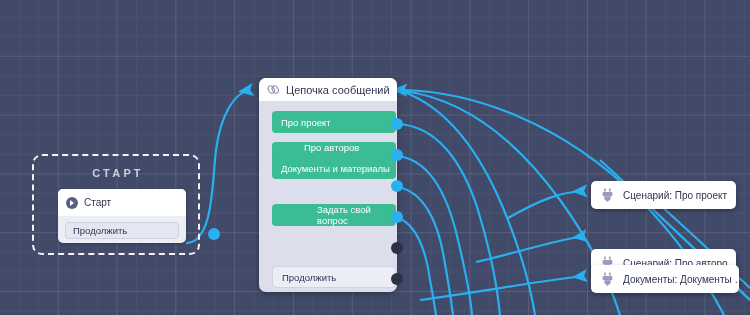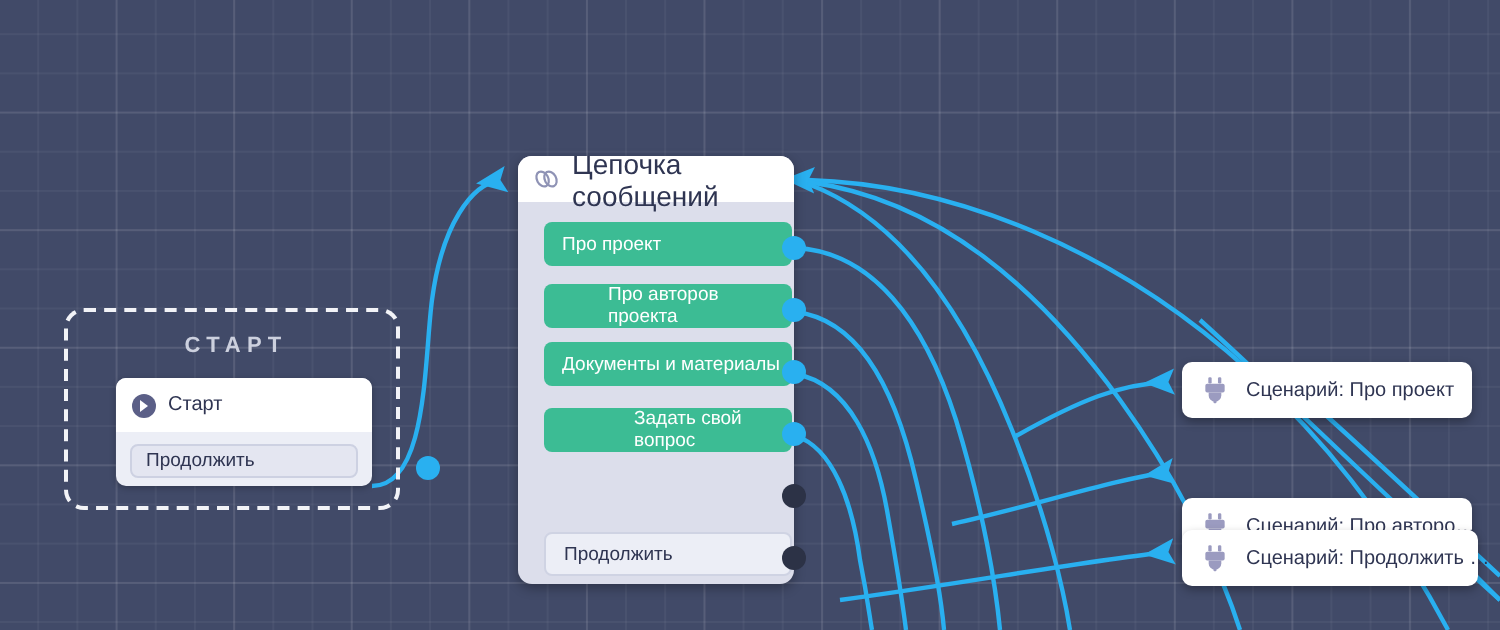--- a/index.html
+++ b/index.html
@@ -55,21 +55,21 @@
   
   .chain-node{
     position:absolute;left:259px;top:78px;width:138px;height:214px;
     background:#dcdeeb;border-radius:7px;
     box-shadow:0 2px 6px rgba(0,0,0,0.3);overflow:hidden;
   }
   .chain-head{
     height:23px;background:#ffffff;display:flex;align-items:center;
     padding-left:8px;box-sizing:border-box;
   }
-  .chain-head .lbl{font-size:14px;color:#2f3552;margin-left:6px;}
+  .chain-head .lbl{font-size:11px;color:#2f3552;margin-left:6px;}
   .link-ic{width:13px;height:11px;flex:0 0 auto;display:block;}
   .opt{
     position:absolute;left:13px;width:124px;height:22px;border-radius:4px;
     display:flex;align-items:center;padding-left:9px;box-sizing:border-box;
     font-size:9.5px;color:#ffffff;
   }
   .opt.green{background:#3cbc94;}
   .opt.purple{background:#9b9bc0;}
   .opt.plain{background:#eceef6;border:1px solid #cfd3e3;color:#2f3552;}
 
@@ -145,21 +145,21 @@
       </svg>
       <span class="lbl">Цепочка сообщений</span>
     </div>
 
     <div class="opt green" style="top:33px;">
       <span>Про проект</span>
     </div>
     <div class="opt green" style="top:64px;padding-left:32px;">
       <span>Про авторов проекта</span>
     </div>
-    <div class="opt green" style="top:93px;text-align:right;">
+    <div class="opt green" style="top:79px;text-align:right;">
       <span>Документы и материалы</span>
     </div>
     <div class="opt green" style="top:126px;padding-left:45px;">
       <span>Задать свой вопрос</span>
     </div>
     <div class="opt plain" style="top:188px;">
       <span>Продолжить</span>
     </div>
   </div>
 
@@ -193,16 +193,16 @@
   </div>
 
   <div class="scn" style="left:591px;top:265px;width:148px;">
     <svg class="plug-ic" viewBox="0 0 14 15" xmlns="http://www.w3.org/2000/svg">
       <rect x="3.4" y="0.6" width="1.8" height="3.4" rx="0.7" fill="#9b9bc0"></rect>
       <rect x="8.6" y="0.6" width="1.8" height="3.4" rx="0.7" fill="#9b9bc0"></rect>
       <rect x="1.8" y="4.2" width="10.4" height="4.6" rx="1" fill="#9b9bc0"></rect>
       <path d="M3.6 8.8 h6.8 v1.6 a3.4 3.4 0 0 1 -6.8 0 z" fill="#9b9bc0"></path>
       <rect x="6.2" y="12" width="1.6" height="2.7" rx="0.6" fill="#9b9bc0"></rect>
     </svg>
-    <span class="lbl">Сценарий: Продолжить …</span>
+    <span class="lbl">Документы: Документы …</span>
   </div>
 
 </div>
 
 </body></html>

